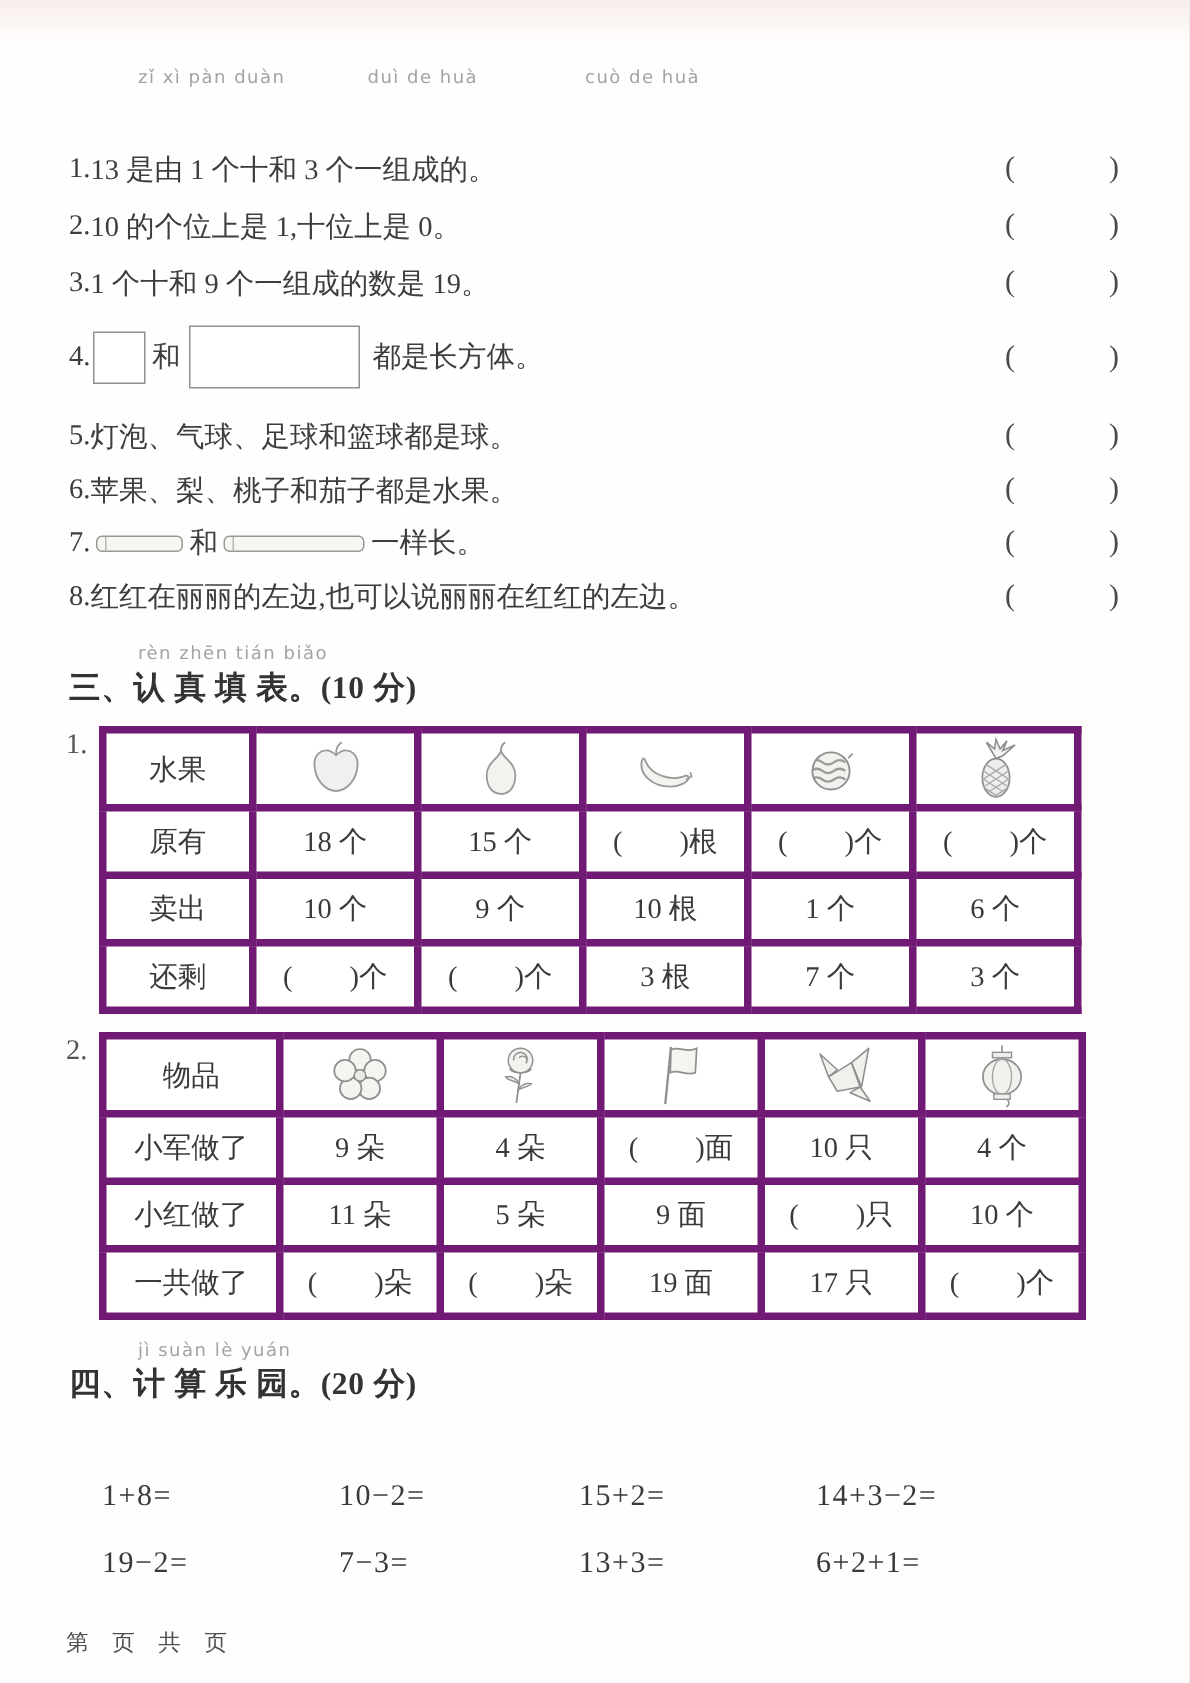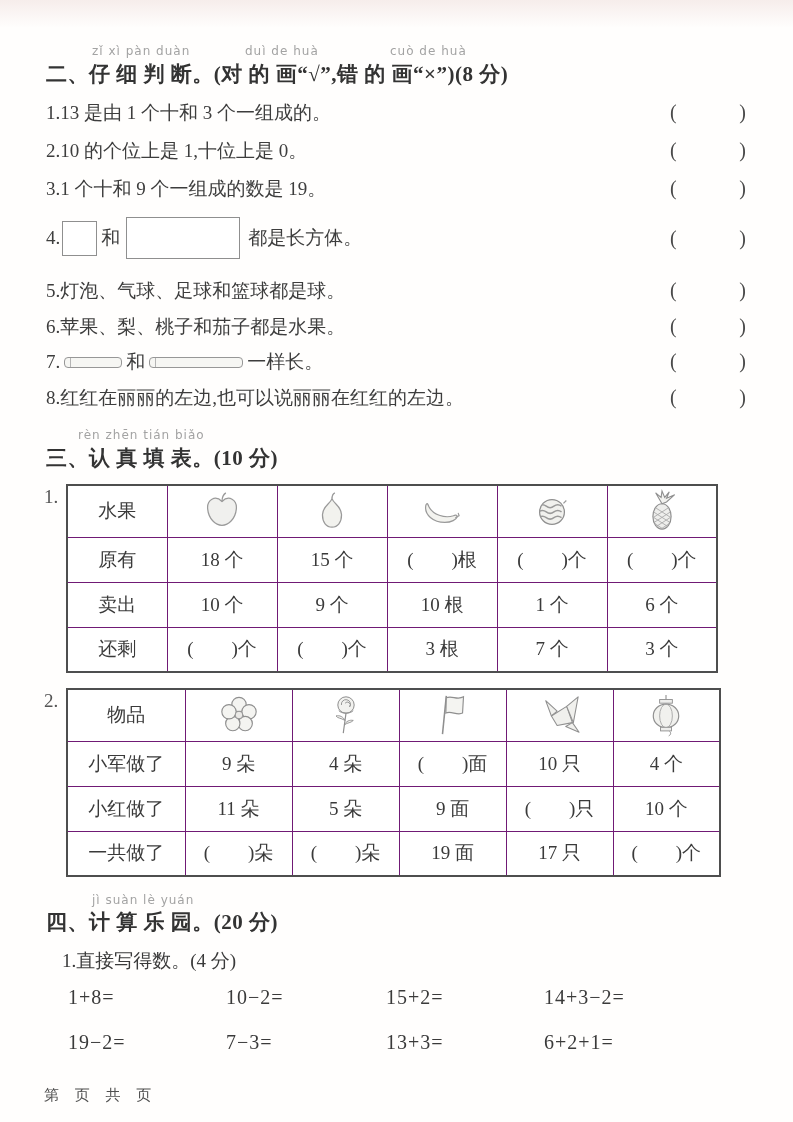--- a/index.html
+++ b/index.html
@@ -24,40 +24,39 @@
   .box-small{display:inline-block;width:33px;height:33px;border:1px solid #8f8f8f;background:#fff;margin:0 4px 0 2px;}
   .box-large{display:inline-block;width:112px;height:40px;border:1px solid #8f8f8f;background:#fff;margin:0 8px 0 6px;}
   .stick{display:inline-block;height:9px;border:1px solid #979797;border-radius:4px;
          background:#f6f6f3;margin:0 4px;position:relative;}
   .stick::before{content:"";position:absolute;left:5px;top:0;bottom:0;border-left:1px solid #b5b5b5;}
   .stick.short{width:56px;}
   .stick.long{width:92px;}
   .tbl-num{position:absolute;left:44px;top:2px;font-size:19px;color:#555;}
   table.fill{border-collapse:collapse;position:absolute;left:66px;top:0;
              background:#fff;border:2px solid #4e4e4e;table-layout:fixed;}
-  table.fill th,table.fill td{border:1px solid #701a75;text-align:center;
+  table.fill th,table.fill td{border:5px solid #701a75;text-align:center;
              font-weight:400;font-size:19px;color:#3a3a3a;padding:0;white-space:nowrap;}
   tr.hdr{height:52px;}
   tr.datarow{height:45px;}
   .icon-cell svg{vertical-align:middle;}
   .sub-title{font-size:19px;color:#3a3a3a;white-space:nowrap;}
   .prob{position:absolute;font-size:20px;color:#3a3a3a;white-space:nowrap;letter-spacing:1px;}
   .footer{left:0;width:100%;font-size:15px;color:#4f4f4f;letter-spacing:6px;margin-left:44px;}
 </style>
 </head>
 <body>
 
 <div class="page">
 
   <div class="abs" style="top:44px;left:46px;width:700px;height:16px">
     <span class="py" style="left:46px">zǐ xì pàn duàn</span>
     <span class="py" style="left:199px">duì de huà</span>
     <span class="py" style="left:344px">cuò de huà</span>
   </div>
-  <h2 class="abs sec-title" style="top:60px;left:46px">二、仔 细 判 断。(对 的 画“√”,错 的 画“×”)(8 分)</h2>
 
   <div class="abs q-row" style="top:100px">
     <span class="q-content">
         <span>1.</span>
         <span>13 是由 1 个十和 3 个一组成的。</span>
       </span>
     <span class="br">
         <span>(</span>
         <span>)</span>
       </span>
@@ -140,21 +139,21 @@
         <span>8.</span>
         <span>红红在丽丽的左边,也可以说丽丽在红红的左边。</span>
       </span>
     <span class="br">
         <span>(</span>
         <span>)</span>
       </span>
   </div>
 
   <div class="abs" style="top:428px;left:46px;width:700px;height:16px">
-    <span class="py" style="left:32px">rèn zhēn tián biǎo</span>
+    <span class="py" style="left:46px">rèn zhēn tián biǎo</span>
   </div>
   <h2 class="abs sec-title" style="top:444px;left:46px">三、认 真 填 表。(10 分)</h2>
 
   <div class="abs" style="top:484px;left:0;width:793px;height:195px">
     <span class="tbl-num">1.</span>
     <table class="fill">
       <colgroup>
           <col style="width:100px">
           <col style="width:110px">
           <col style="width:110px">
@@ -331,21 +330,20 @@
         <td>(　　)个</td>
       </tr>
     </tbody>
       </table>
   </div>
 
   <div class="abs" style="top:893px;left:46px;width:700px;height:16px">
     <span class="py" style="left:46px">jì suàn lè yuán</span>
   </div>
   <h2 class="abs sec-title" style="top:908px;left:46px">四、计 算 乐 园。(20 分)</h2>
-  <div class="abs sub-title" style="top:948px;left:62px">1.直接写得数。(4 分)</div>
 
   <span class="prob" style="top:986px;left:68px">1+8=</span>
   <span class="prob" style="top:986px;left:226px">10−2=</span>
   <span class="prob" style="top:986px;left:386px">15+2=</span>
   <span class="prob" style="top:986px;left:544px">14+3−2=</span>
   <span class="prob" style="top:1031px;left:68px">19−2=</span>
   <span class="prob" style="top:1031px;left:226px">7−3=</span>
   <span class="prob" style="top:1031px;left:386px">13+3=</span>
   <span class="prob" style="top:1031px;left:544px">6+2+1=</span>
 

